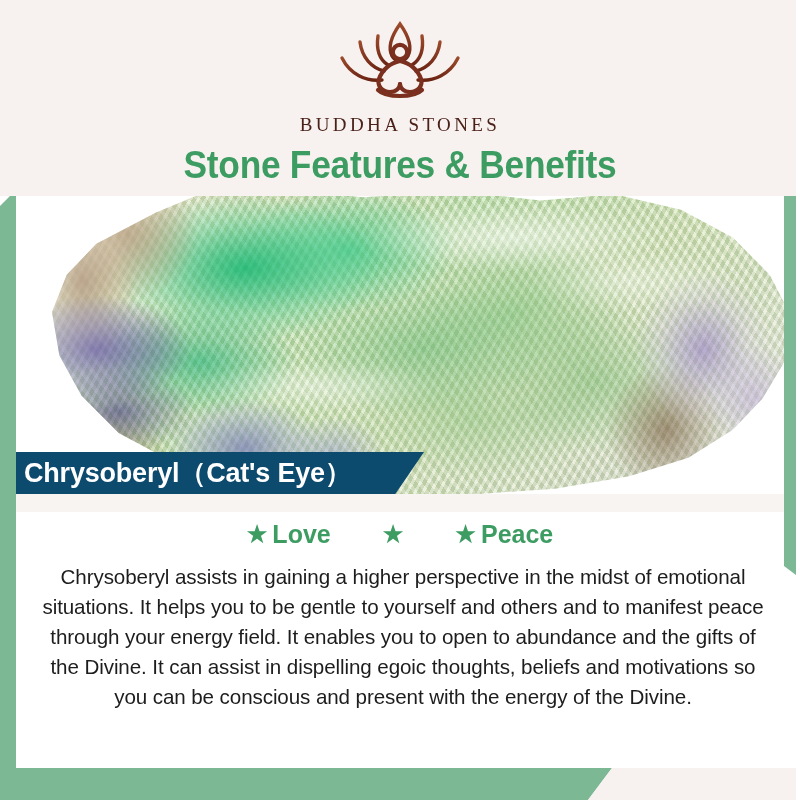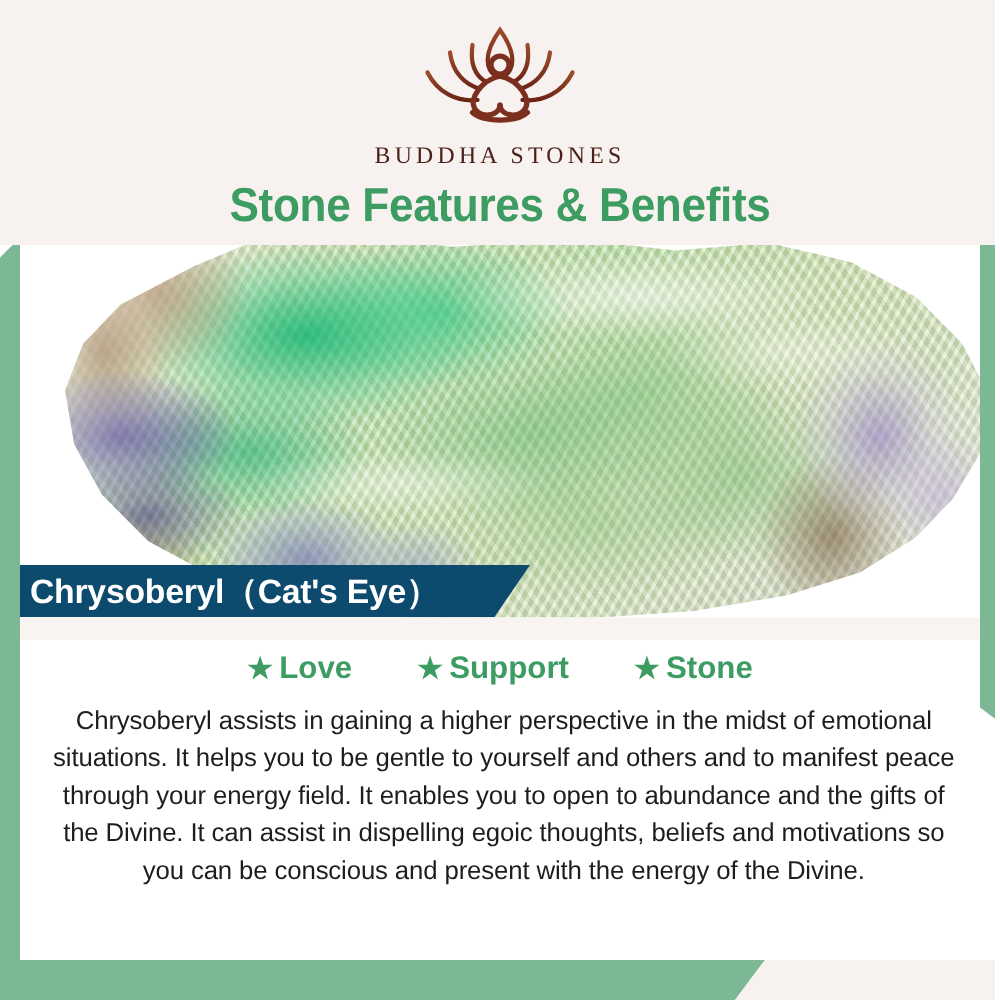--- a/index.html
+++ b/index.html
@@ -318,25 +318,24 @@
   <div class="content-panel">
     <div class="content-panel-top-tint"></div>
 
     <div class="keywords">
       <div class="keyword">
         <span class="star">★</span>
         <span>Love</span>
       </div>
       <div class="keyword">
         <span class="star">★</span>
-        <span>Support</span>
       </div>
       <div class="keyword">
         <span class="star">★</span>
-        <span>Stone</span>
+        <span>Peace</span>
       </div>
     </div>
 
     <div class="body-text">Chrysoberyl assists in gaining a higher perspective in the midst of emotional situations. It helps you to be gentle to yourself and others and to manifest peace through your energy field. It enables you to open to abundance and the gifts of the Divine. It can assist in dispelling egoic thoughts, beliefs and motivations so you can be conscious and present with the energy of the Divine.</div>
   </div>
 
   <div class="frame-left"></div>
   <div class="frame-right"></div>
   <div class="frame-bottom"></div>
   <div class="frame-bottom-cream"></div>

